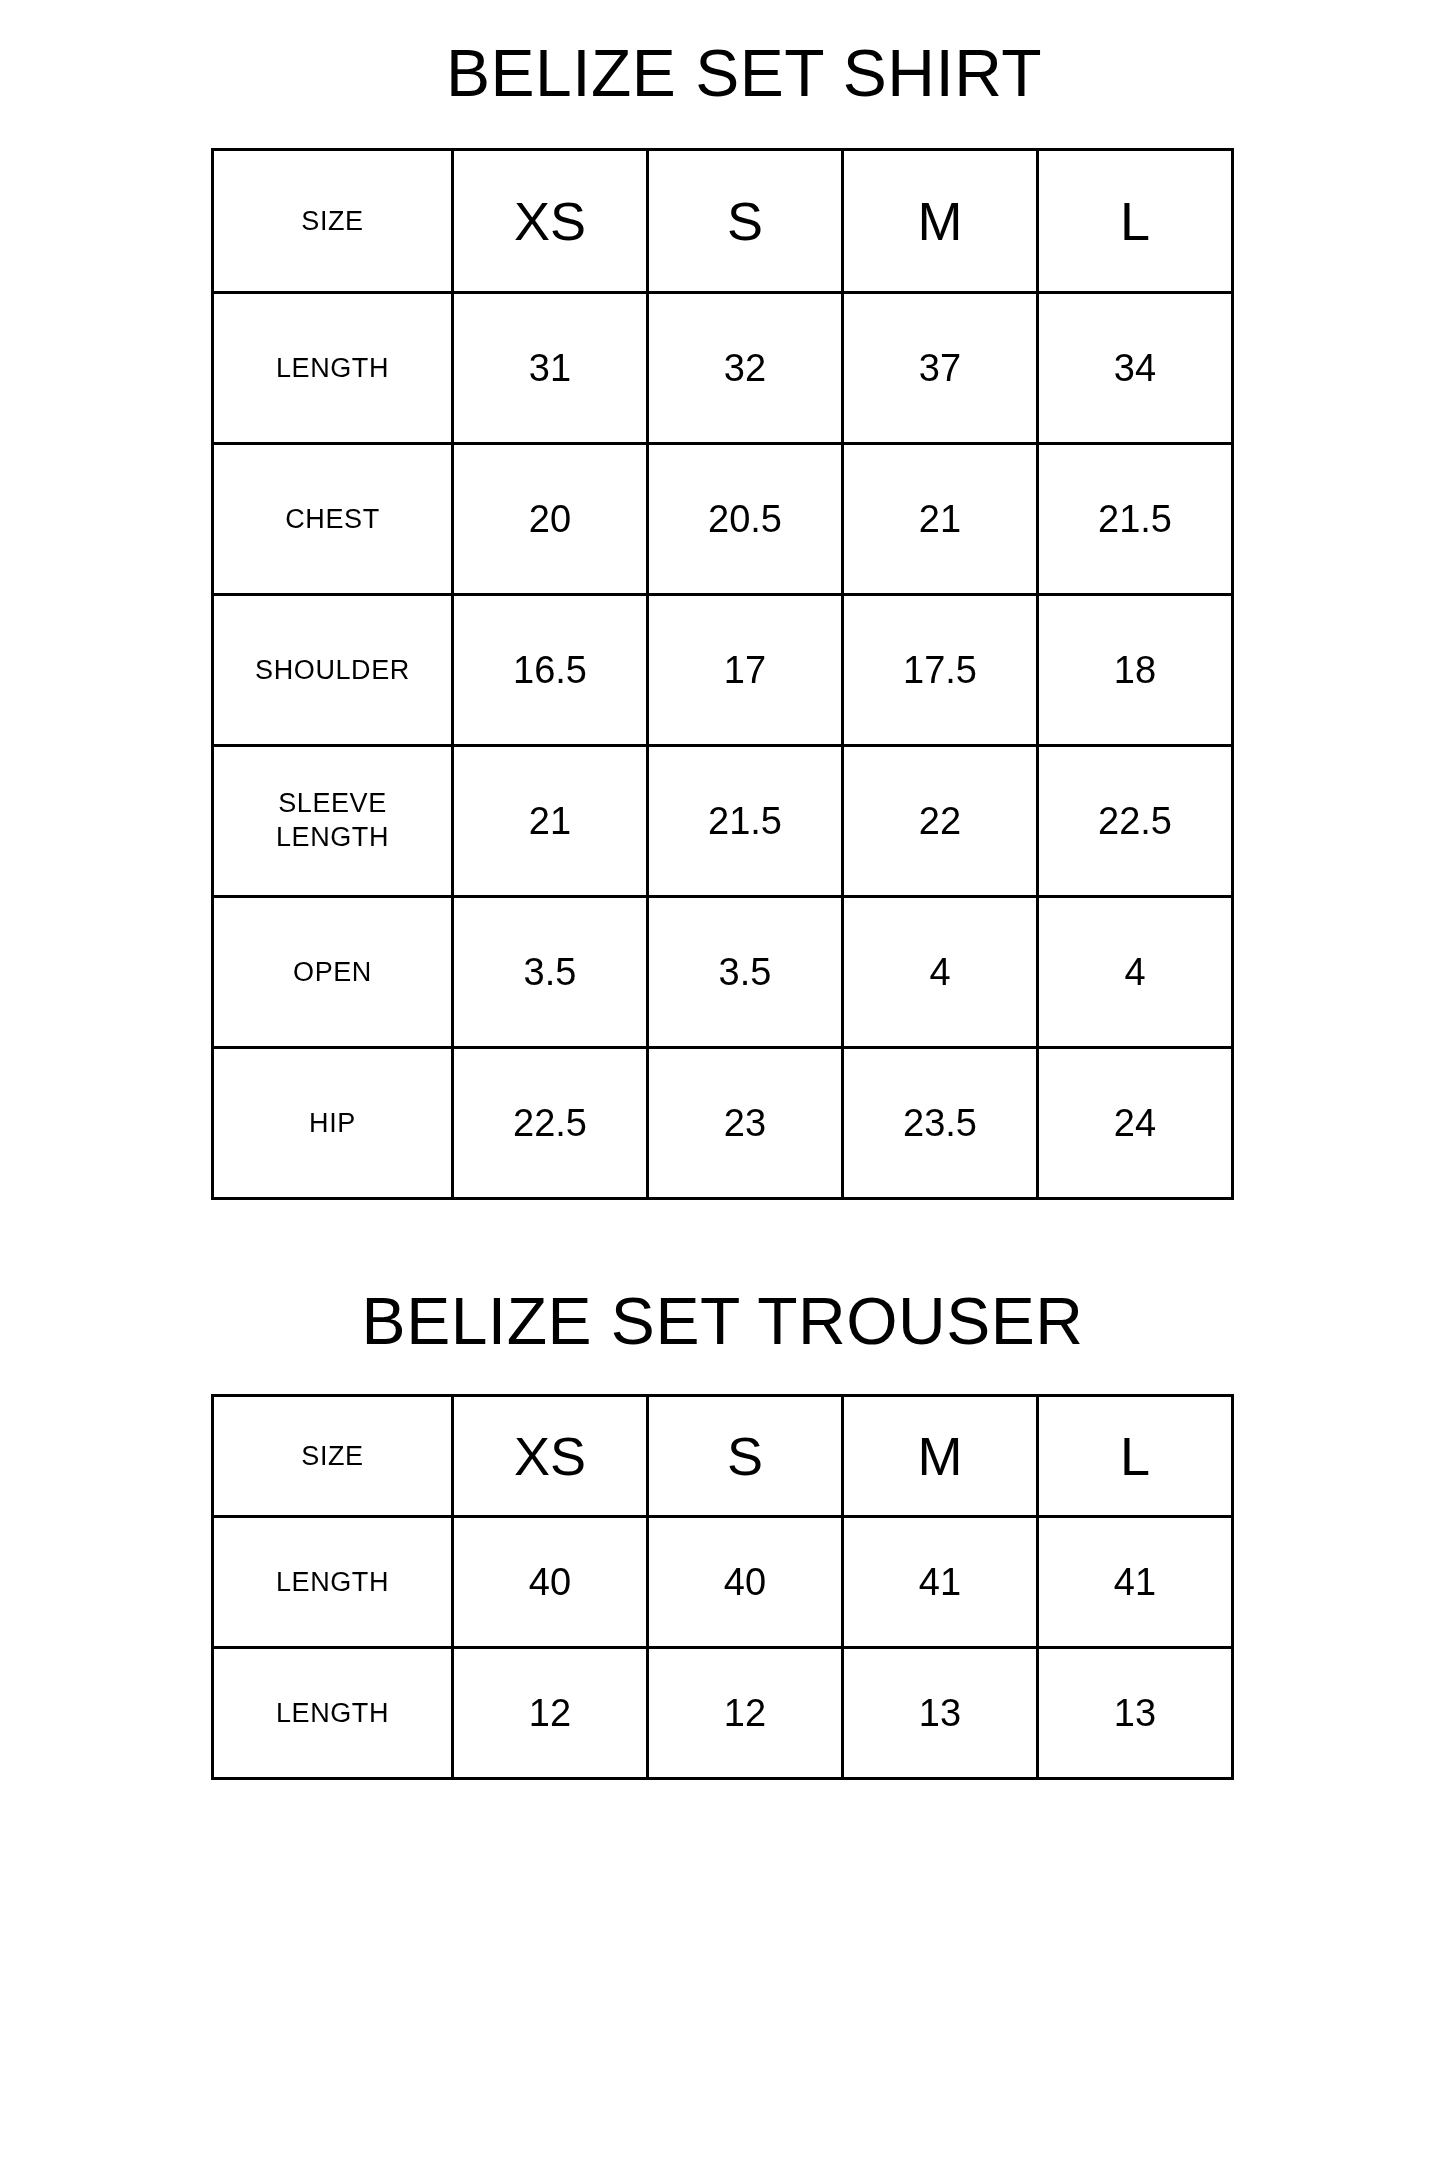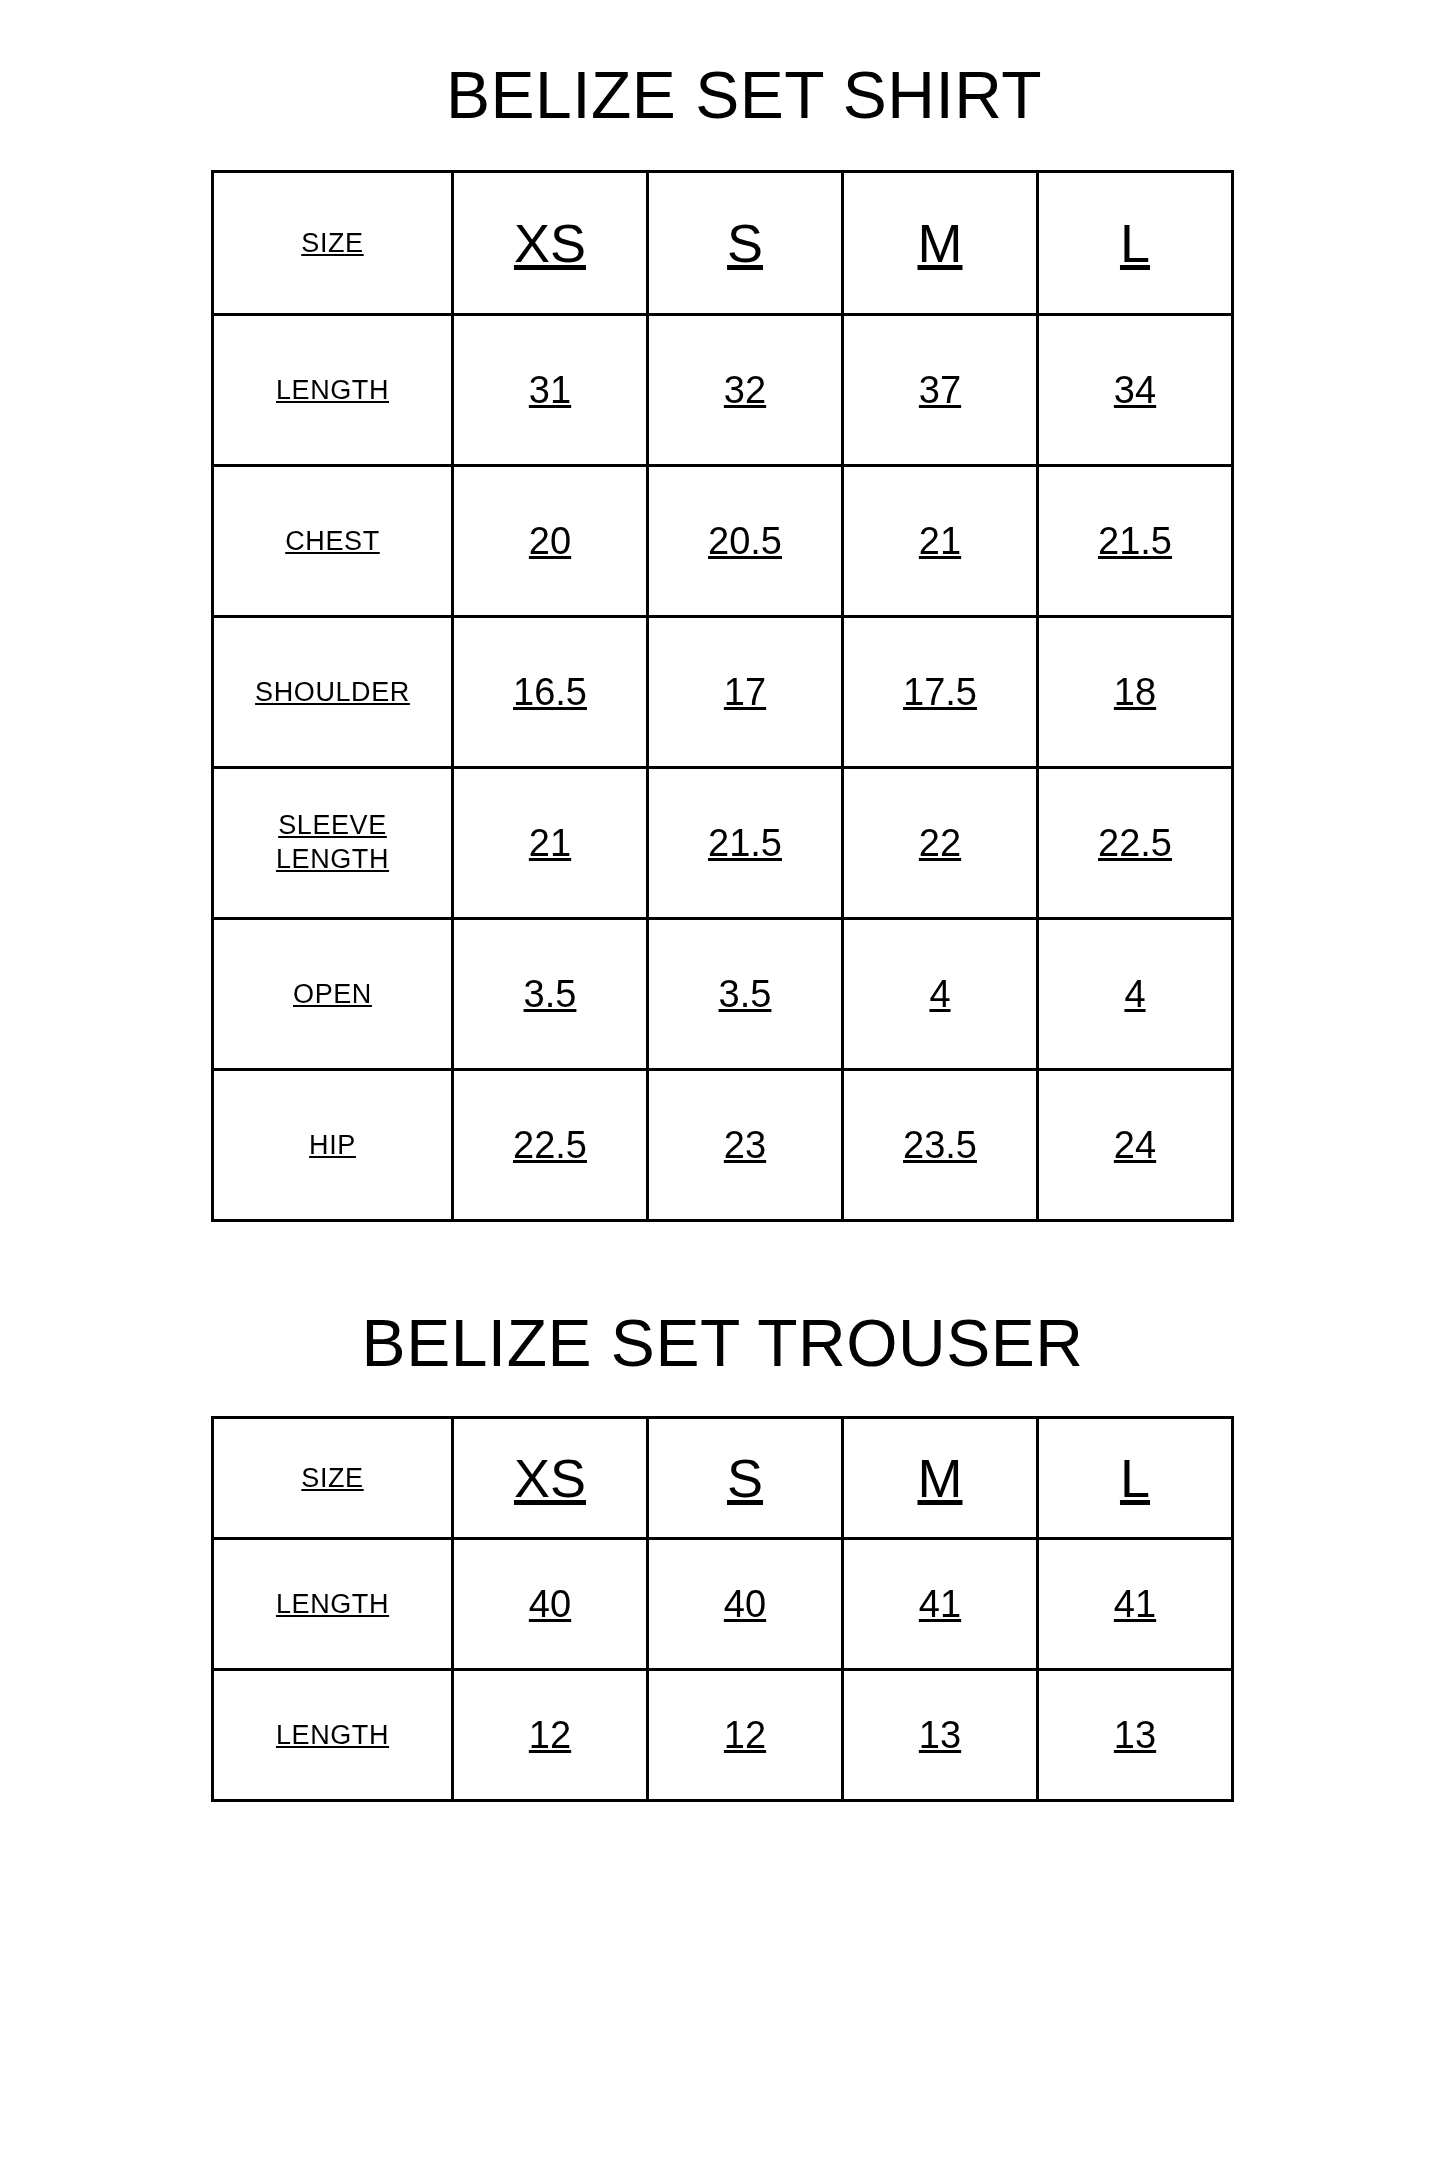--- a/index.html
+++ b/index.html
@@ -27,41 +27,40 @@
   }
   .section-title {
     text-align: center;
     font-size: 66px;
     font-weight: 400;
     letter-spacing: 0.5px;
     line-height: 1;
     color: #000;
   }
   #shirt-section .section-title {
-    margin-top: 62px;
+    margin-top: 40px;
     margin-bottom: 42px;
     padding-left: 43px;
   }
   #trouser-section .section-title {
     margin-top: 88px;
     margin-bottom: 40px;
   }
   table.size-table {
     border-collapse: collapse;
     margin: 0 auto;
     table-layout: fixed;
     border: 3px solid #000;
   }
   table.size-table td, table.size-table th {
     border: 3px solid #000;
     text-align: center;
     vertical-align: middle;
     font-weight: 400;
     padding: 0;
-    text-decoration: underline;
   }
   
   col.c-label { width: 240px; }
   col.c-val { width: 195px; }
 
   
   #shirt-table { width: 1010px; }
   #shirt-table tr.header-row td { height: 140px; }
   #shirt-table tr.data-row td { height: 148px; }
   #shirt-table td.label {

